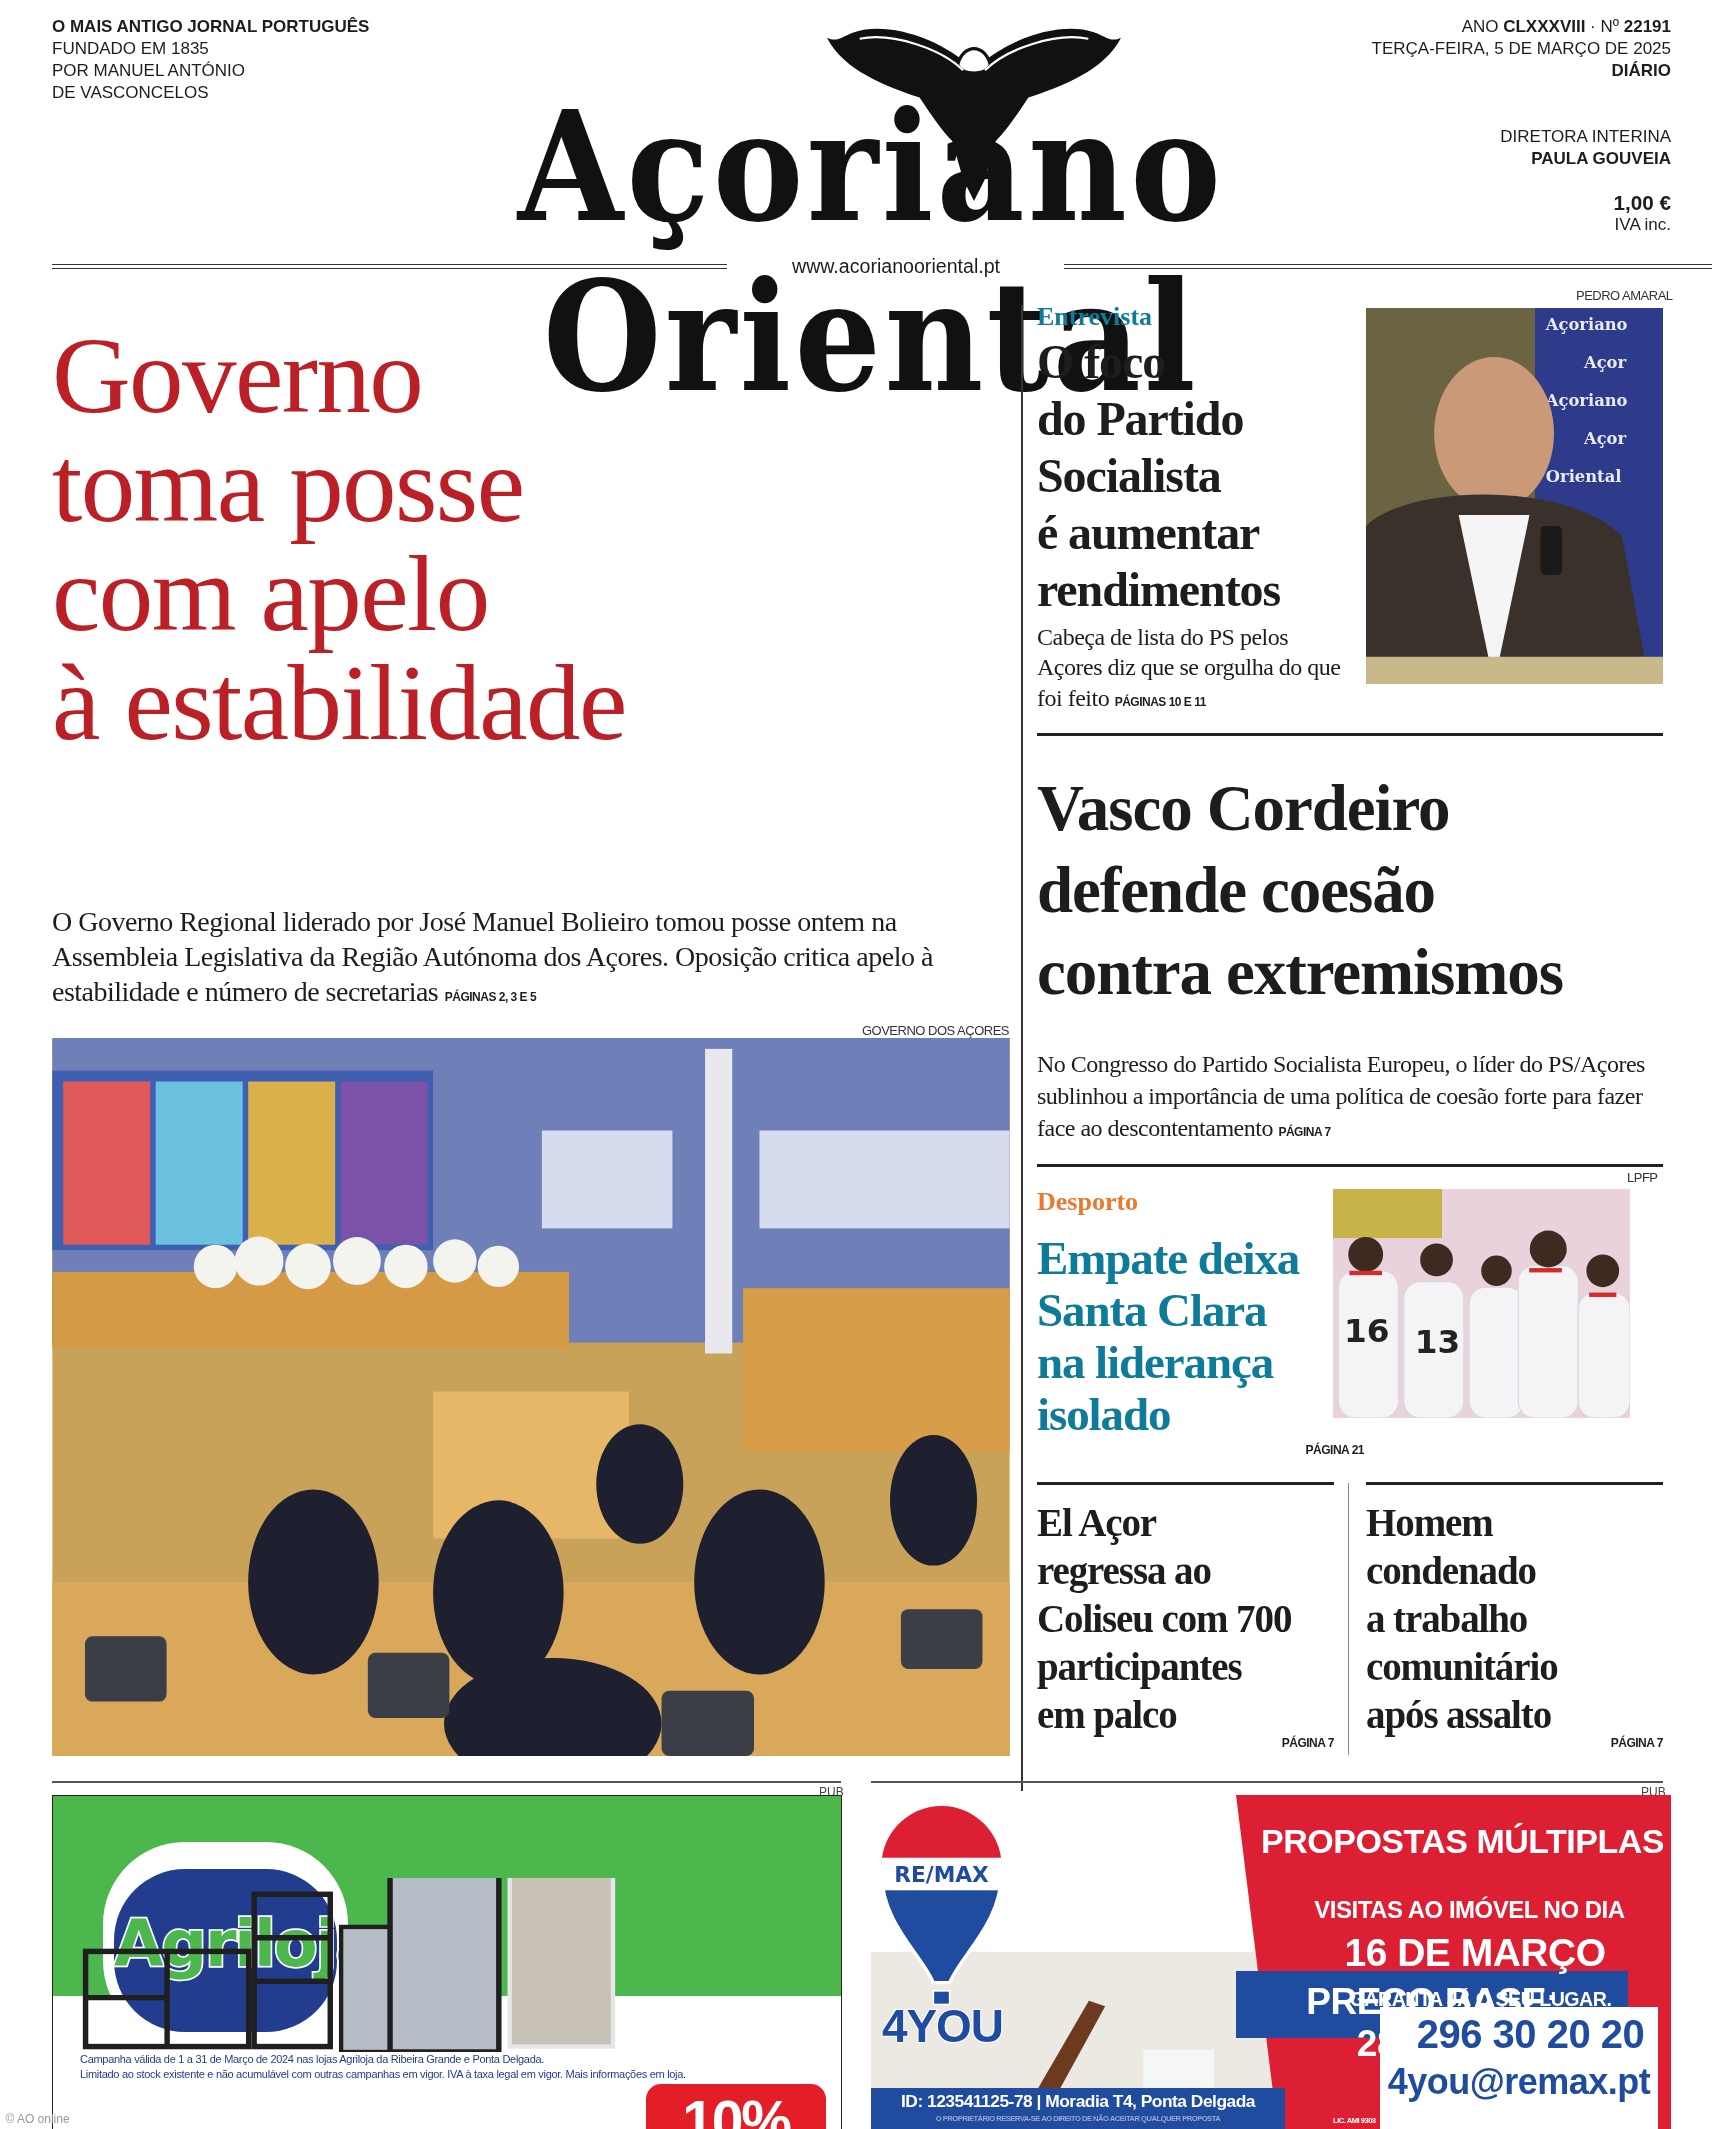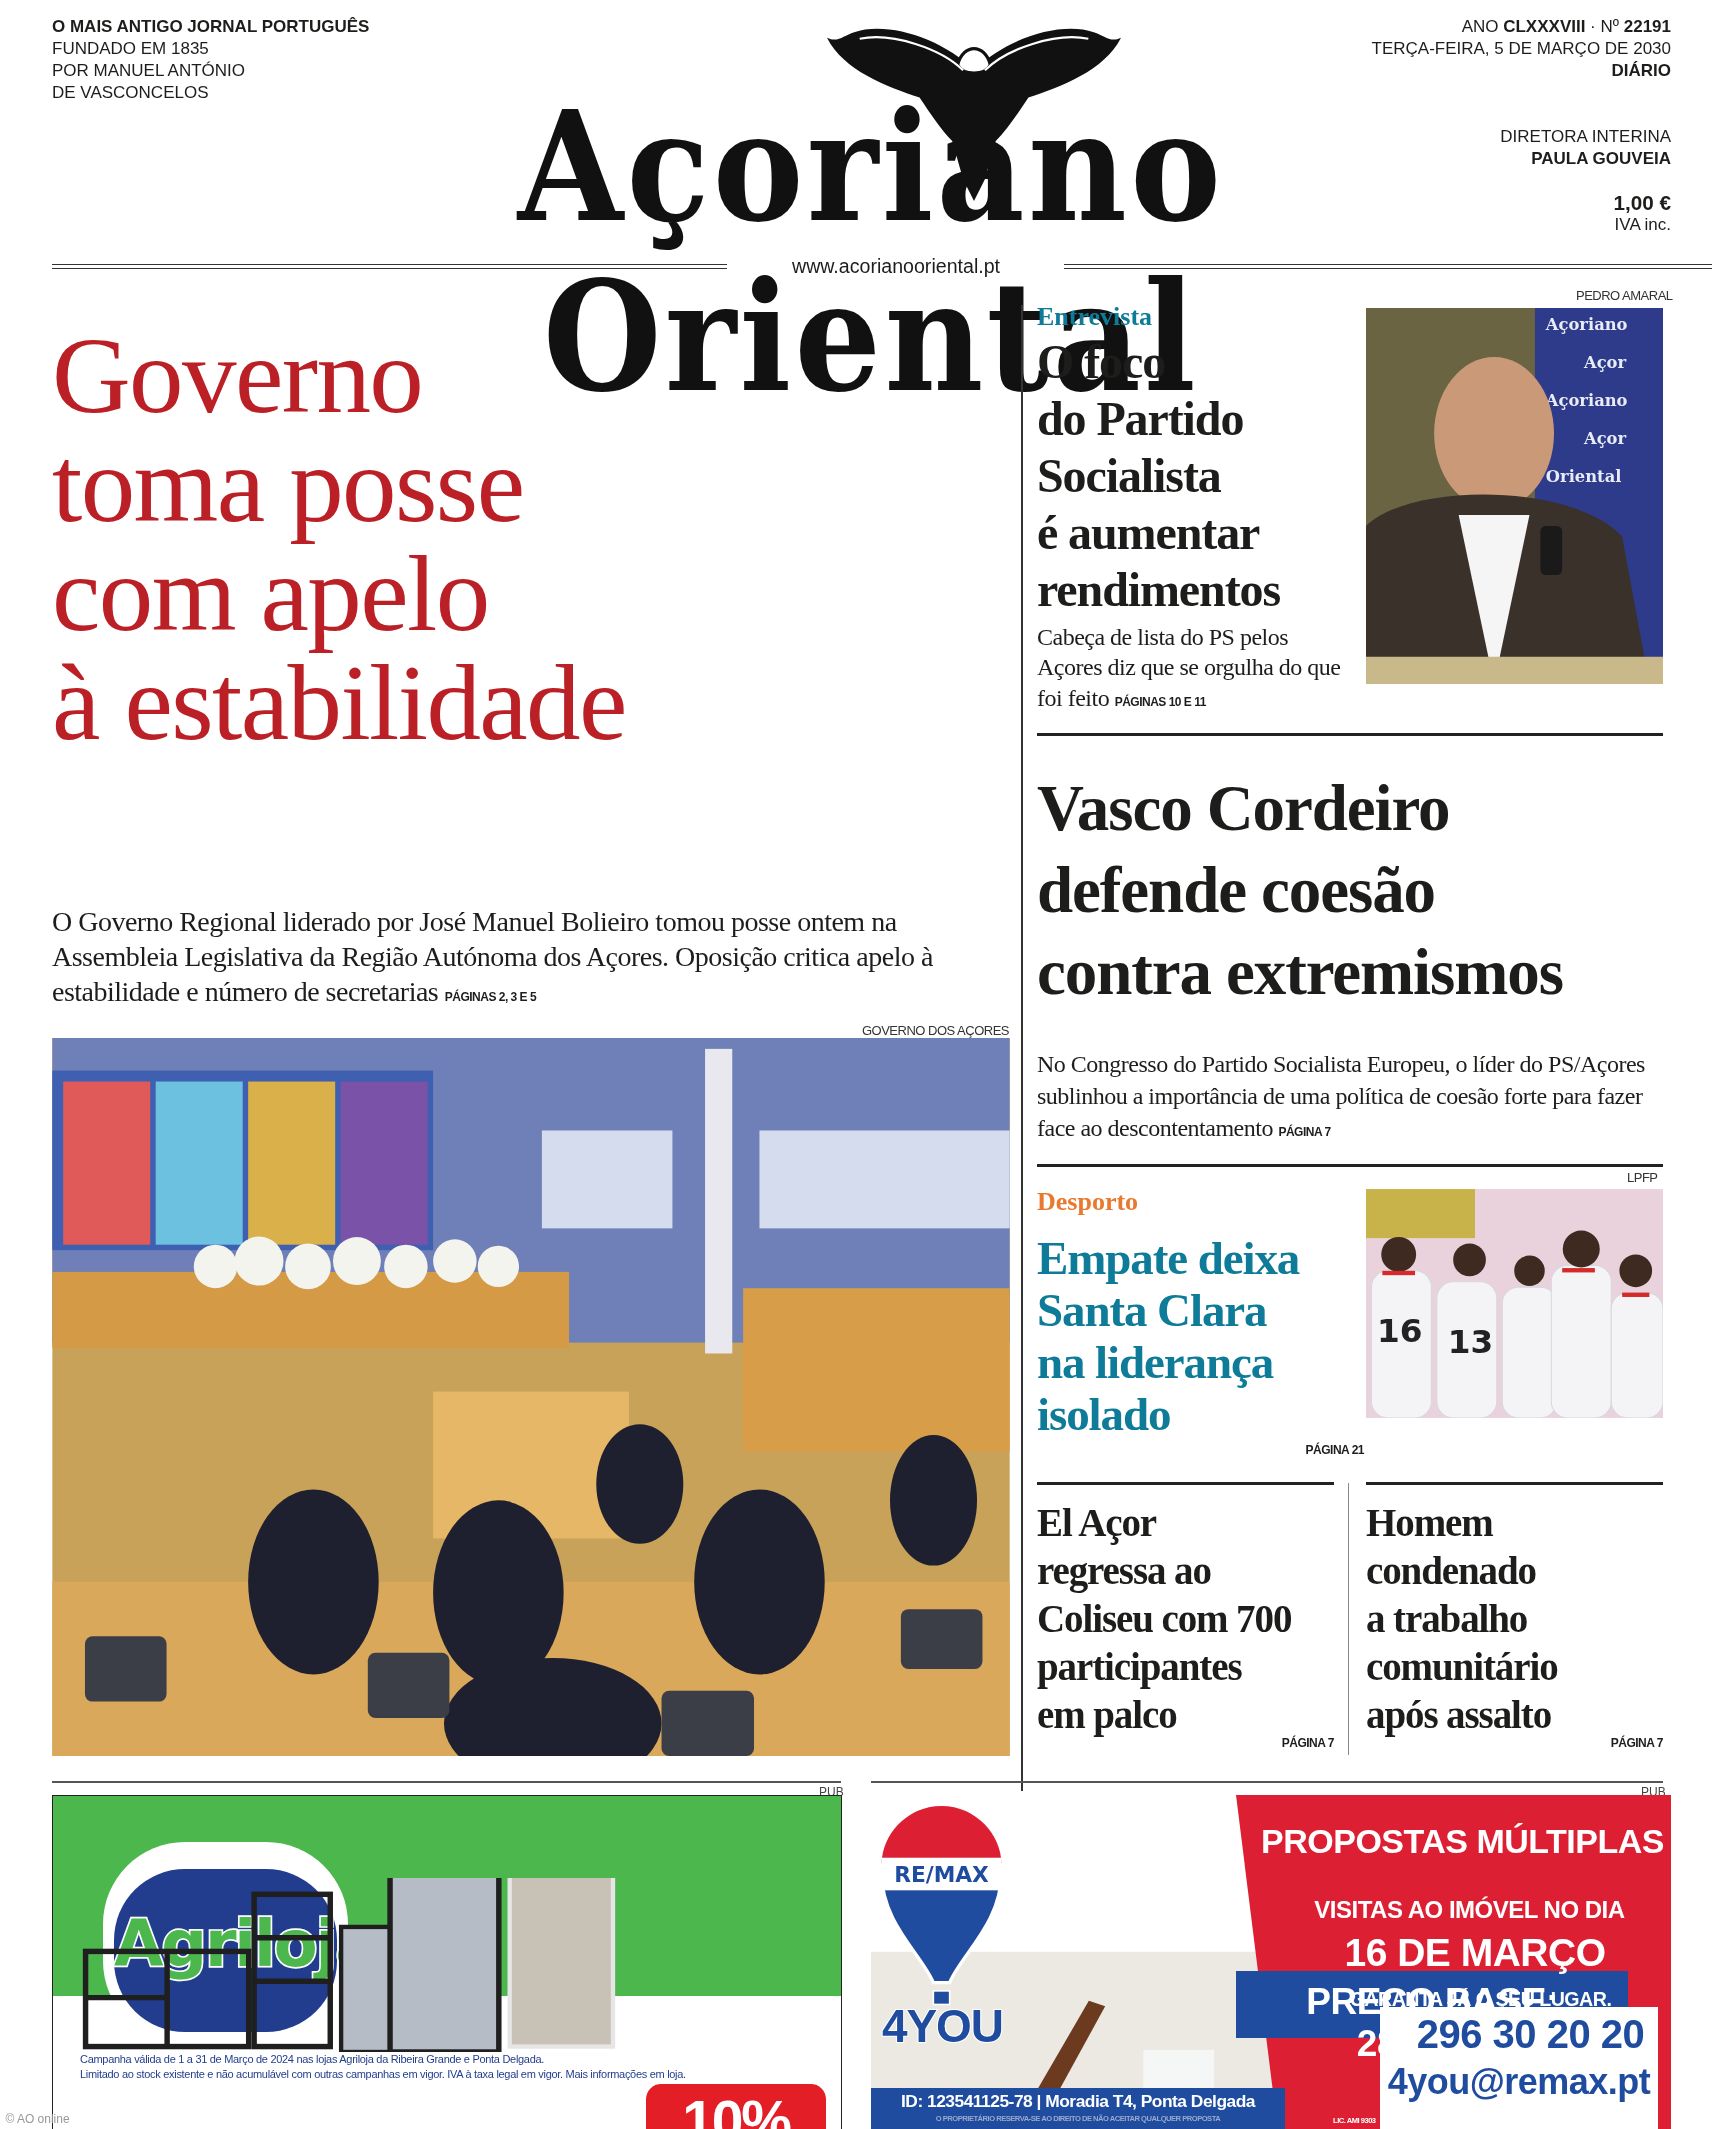--- a/index.html
+++ b/index.html
@@ -42,21 +42,21 @@
   .iv-sub { font-size: 24px; line-height: 30.5px; letter-spacing: -0.5px; margin-top: 4.4px; }
   .iv-photo { left: 1366px; top: 308px; width: 297px; height: 376px; overflow: hidden; }
 
   .hr-thick { height: 2.7px; background: #222; }
 
   .vasco-title { left: 1037px; top: 767px; width: 642px; font-size: 65px; line-height: 82px; letter-spacing: -1.1px; font-weight: 700; }
   .vasco-sub { left: 1037px; top: 1048px; width: 637px; font-size: 24px; line-height: 32px; letter-spacing: -0.5px; }
 
   .sport-block { left: 1037px; top: 1187px; width: 327px; }
   .sport-title { font-size: 47px; line-height: 52px; letter-spacing: -1.1px; margin-top: 14px; font-weight: 700; }
-  .sport-photo { left: 1366px; top: 1189px; width: 297px; height: 229px; overflow: hidden; }
+  .sport-photo { left: 1333px; top: 1189px; width: 297px; height: 229px; overflow: hidden; }
 
   .small-story { font-size: 39px; line-height: 48px; letter-spacing: -1.1px; font-weight: 700; }
 
   
   .ad-rule { top: 1781px; height: 2.2px; background: #555; }
   .pub { font-size: 12px; color: #444; }
 
   .agri { left: 52px; top: 1795px; width: 790px; height: 334px; border: 1.6px solid #222; border-bottom: none; overflow: hidden; background: #fff; }
   .agri-green { position: absolute; left: 0; top: 0; width: 100%; height: 200px; background: #4cb74c; }
   .agri-logo { position: absolute; left: 50px; top: 46px; width: 245px; height: 201px; background: #fff; border-radius: 82px; }
@@ -95,21 +95,21 @@
     <path d="M150 62 C210 50 300 80 340 120" stroke="#fff" stroke-width="4" fill="none"></path>
     <path d="M570 62 C510 50 420 80 380 120" stroke="#fff" stroke-width="4" fill="none"></path>
   </svg>
   <div class="logo-text">Açoriano Oriental</div>
 </div>
 
 <div class="abs mast-right">
   <div>
     <span>ANO </span><b>CLXXXVIII</b><span> · Nº </span><b>22191</b>
   </div>
-  <div>TERÇA-FEIRA, 5 DE MARÇO DE 2030</div>
+  <div>TERÇA-FEIRA, 5 DE MARÇO DE 2025</div>
   <div style="font-weight:700">DIÁRIO</div>
   <div class="gap"></div>
   <div>DIRETORA INTERINA</div>
   <div style="font-weight:700">PAULA GOUVEIA</div>
   <div class="price">1,00 €</div>
   <div>IVA inc.</div>
 </div>
 
 <div class="abs url-row">
   <div class="url-line" style="left:0;width:675px"></div>

